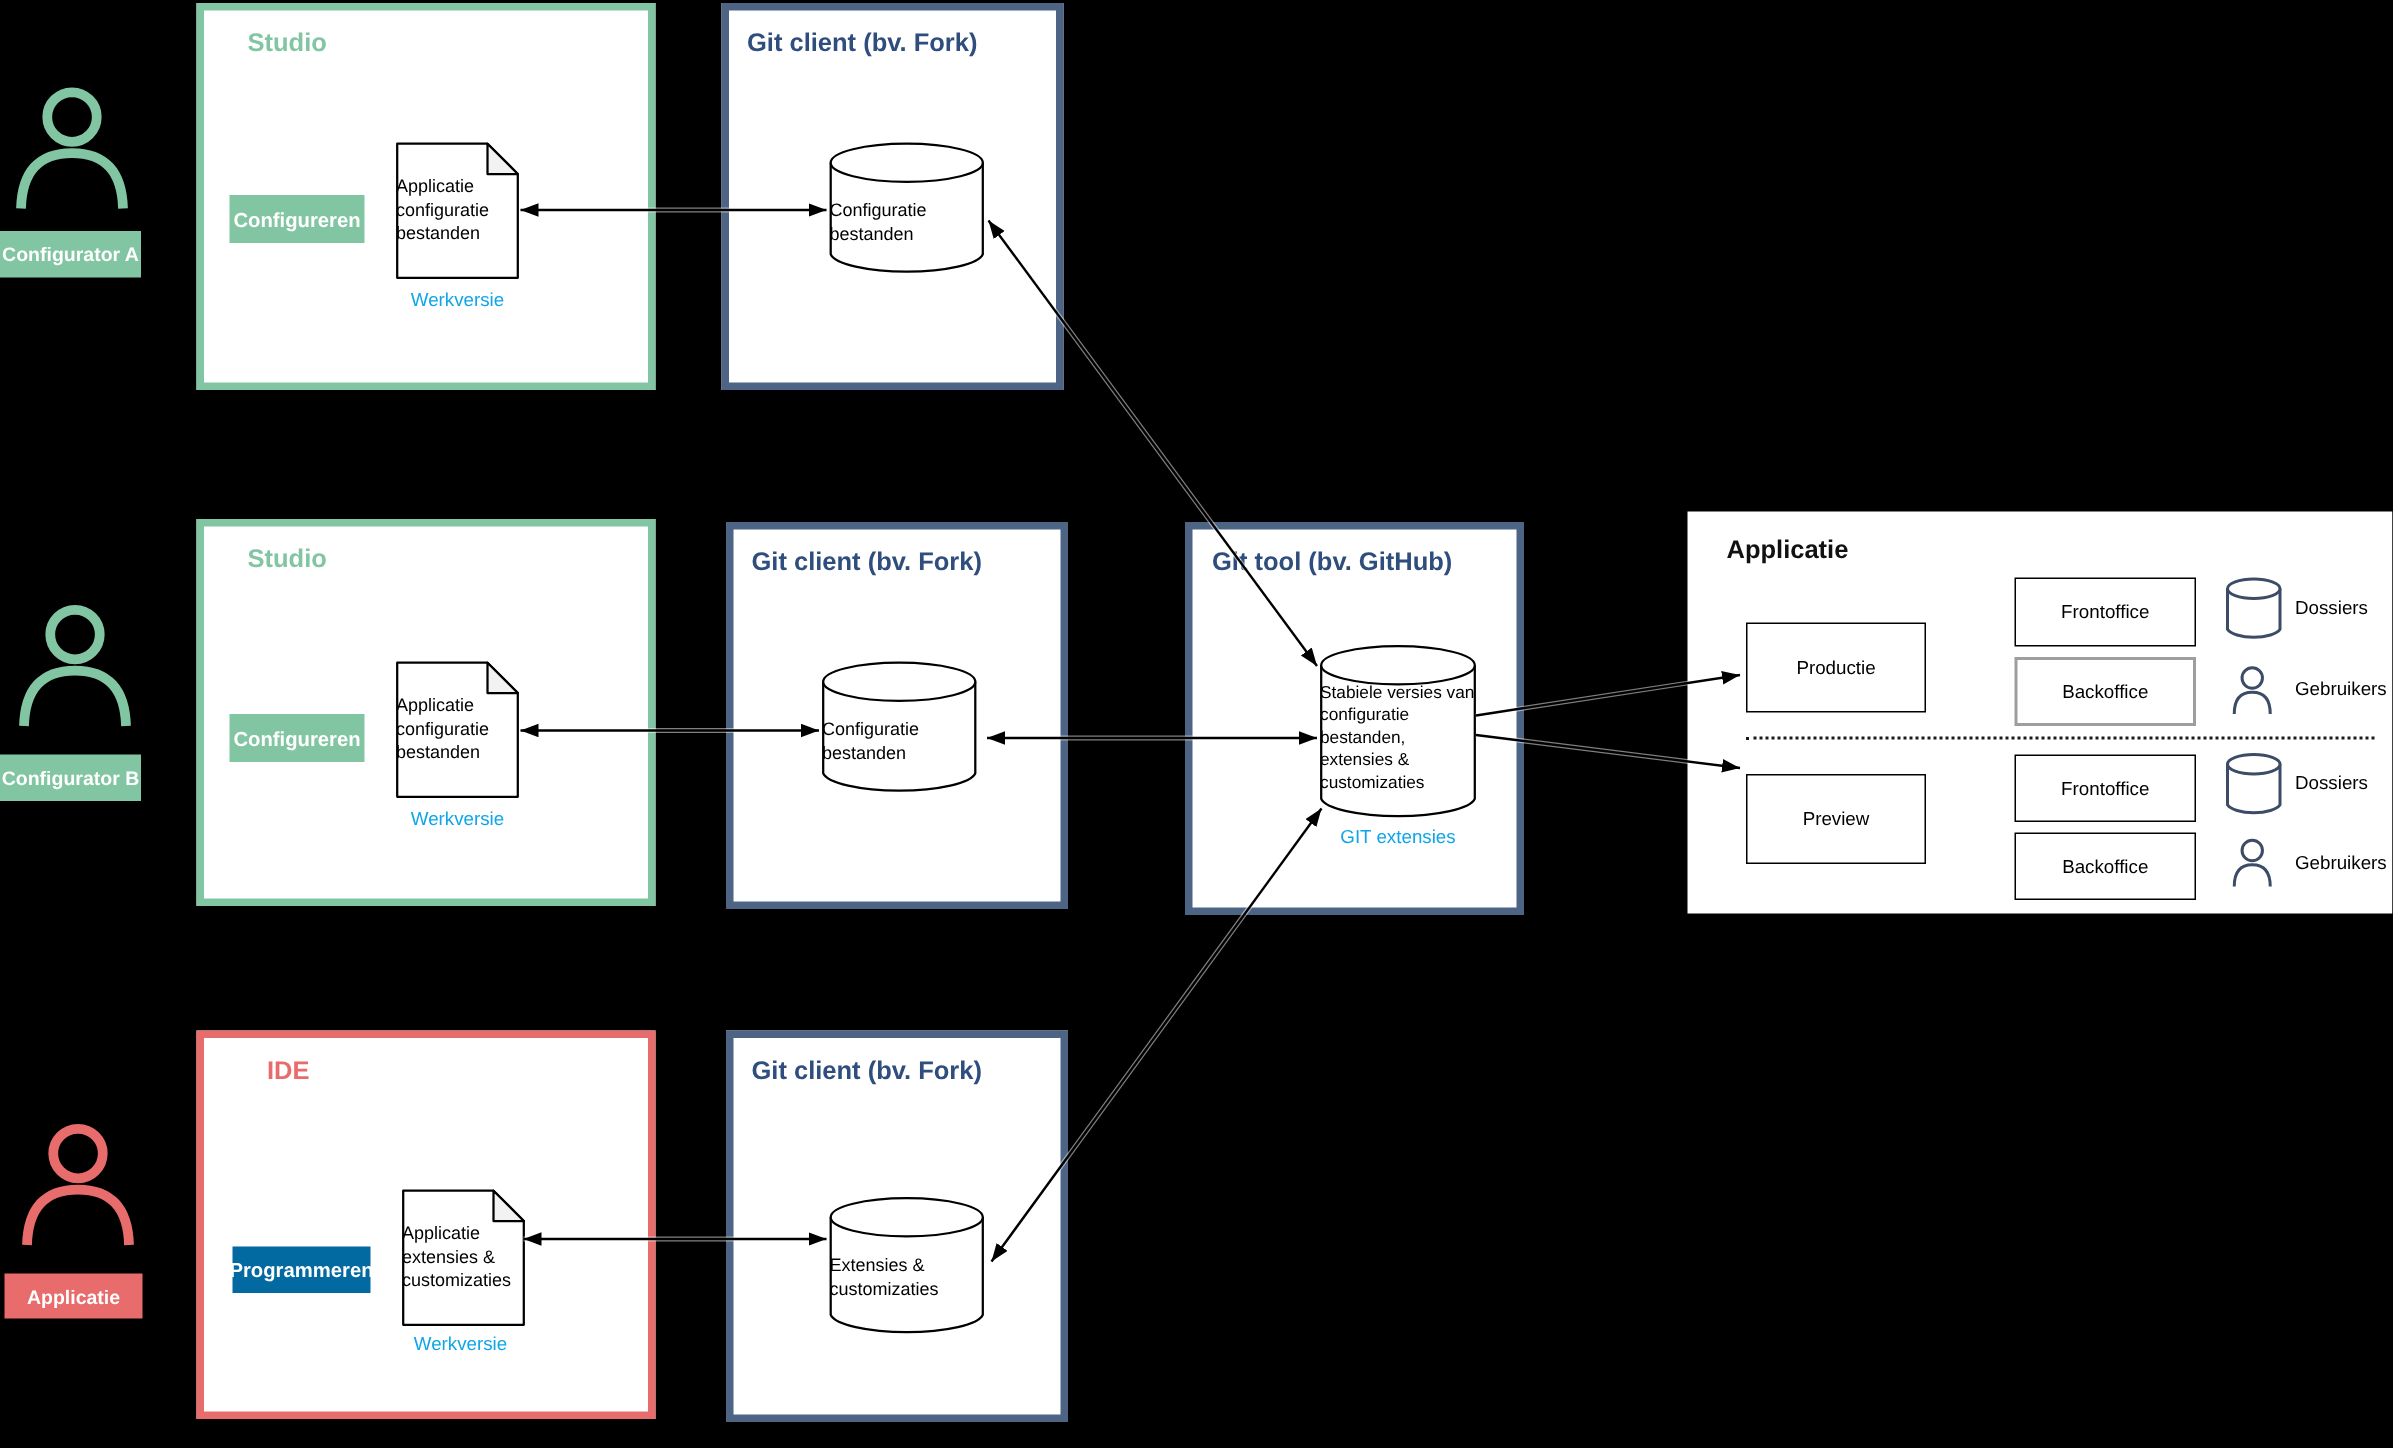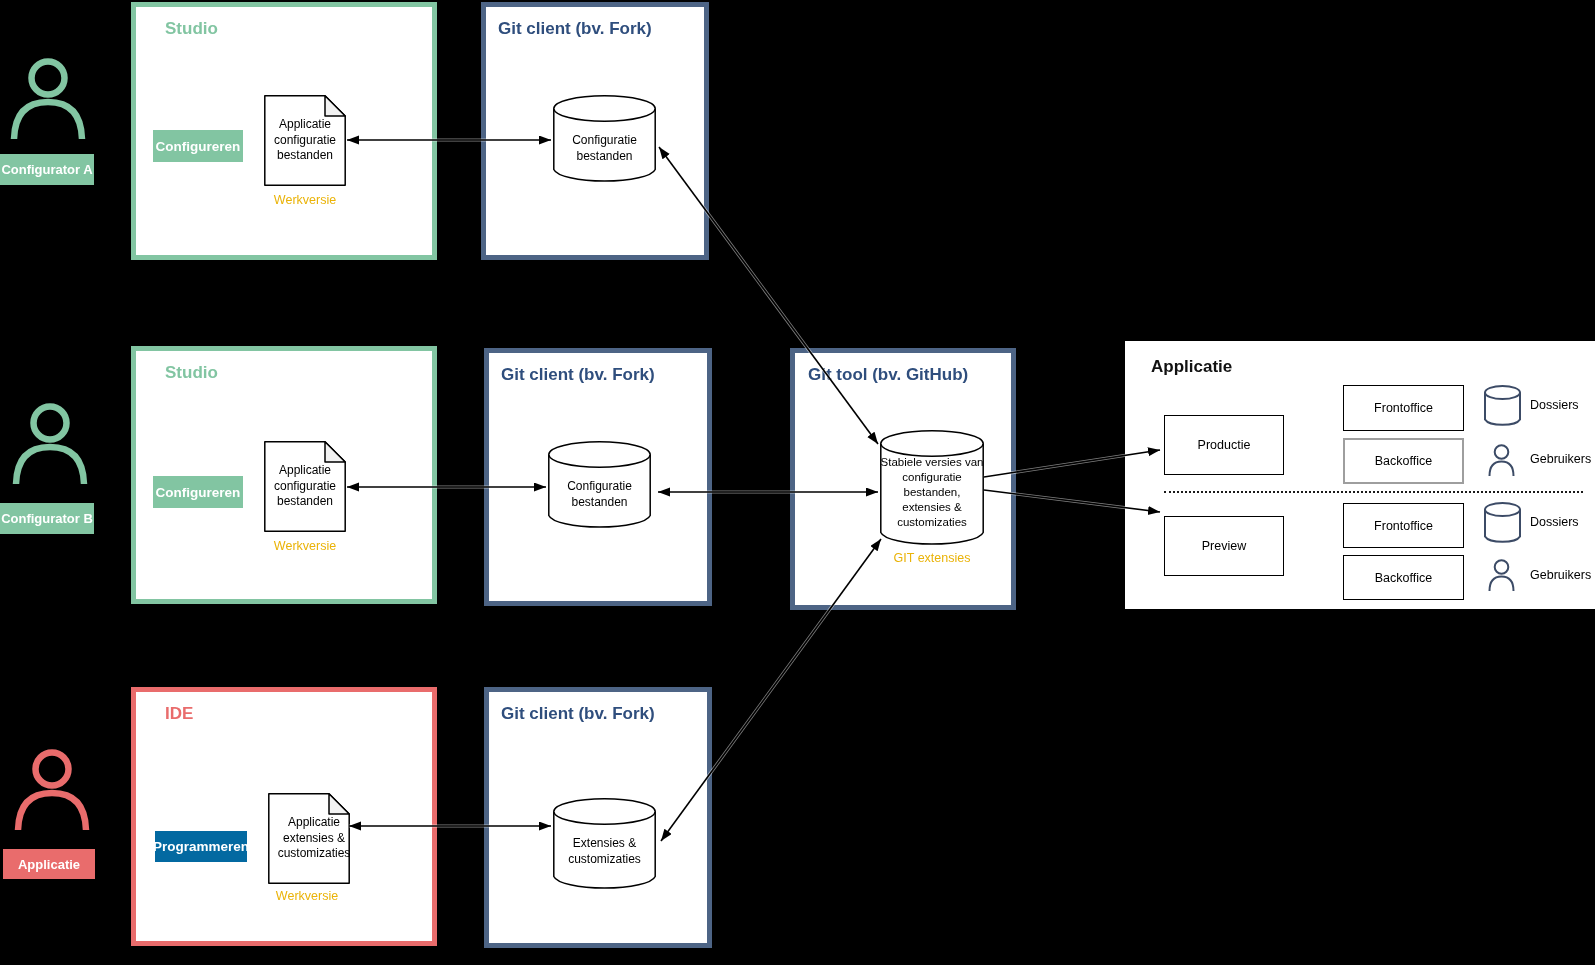--- a/index.html
+++ b/index.html
@@ -18,24 +18,24 @@
   .title.red   { color:#e96c6c; }
   .title.black { color:#111; }
 
   .action-btn { position:absolute; display:flex; align-items:center; justify-content:center;
                 color:#fff; font-weight:bold; font-size:13.5px; z-index:3; text-align:center; }
   .action-btn.green { background:#82c5a2; }
   .action-btn.red   { background:#0369a1; }
 
   .shape { position:absolute; z-index:3; }
   .shape svg { position:absolute; left:0; top:0; overflow:visible; }
-  .shape .lbl { position:absolute; left:0; right:0; text-align:center;
+  .shape .lbl { position:absolute; left:0; right:0; 
                 font-size:12px; color:#000; line-height:1.3; }
 
-  .caption { position:absolute; text-align:center; font-size:12.5px; color:#eab308; z-index:3; }
+  .caption { position:absolute; text-align:center; font-size:12.5px; color:#0ea5e9; z-index:3; }
 
   .persona-icon { position:absolute; z-index:3; }
   .persona-label { position:absolute; display:flex; align-items:center; justify-content:center;
                    color:#fff; font-weight:bold; font-size:13px; z-index:3; }
   .persona-label.green { background:#82c5a2; }
   .persona-label.red   { background:#e96c6c; }
 
   .rect-node { position:absolute; background:#fff; border:1.5px solid #000;
                display:flex; align-items:center; justify-content:center;
                font-size:12.5px; color:#000; box-sizing:border-box; z-index:3; text-align:center; }
@@ -169,21 +169,21 @@
 
 <div class="shape" style="left:1487px;top:559px;width:29px;height:33px">
   <svg width="29" height="33" viewBox="0 0 29 33" fill="none">
     <circle cx="14.5" cy="8" r="6.8" stroke="#3c4b66" stroke-width="2"></circle>
     <path d="M2.5,32 Q2.5,17.5 14.5,17.5 Q26.5,17.5 26.5,32" stroke="#3c4b66" stroke-width="2" fill="none"></path>
   </svg>
 </div>
 <div class="mini-lbl" style="left:1530px;top:568px">Gebruikers</div>
 
 <div class="box red" style="left:131px;top:687px;width:306px;height:259px"></div>
-<div class="title red" style="left:165px;top:704px">IDE</div>
+<div class="title red" style="left:178px;top:704px">IDE</div>
 <div class="action-btn red" style="left:155px;top:831px;width:92px;height:31px">Programmeren</div>
 <div class="shape" style="left:268px;top:793px;width:92px;height:91px">
   <svg width="82" height="91" viewBox="0 0 82 91">
     <path d="M0.8,0.8 H61 L81.2,21 V90.2 H0.8 Z" fill="#fff" stroke="#000" stroke-width="1.5" stroke-linejoin="round"></path>
     <path d="M61,0.8 V21 H81.2 Z" fill="#f2f2f2" stroke="#000" stroke-width="1.5" stroke-linejoin="round"></path>
   </svg>
   <div class="lbl" style="top:22px">Applicatie extensies &amp; customizaties</div>
 </div>
 <div class="caption" style="left:266px;top:889px;width:82px">Werkversie</div>
 

